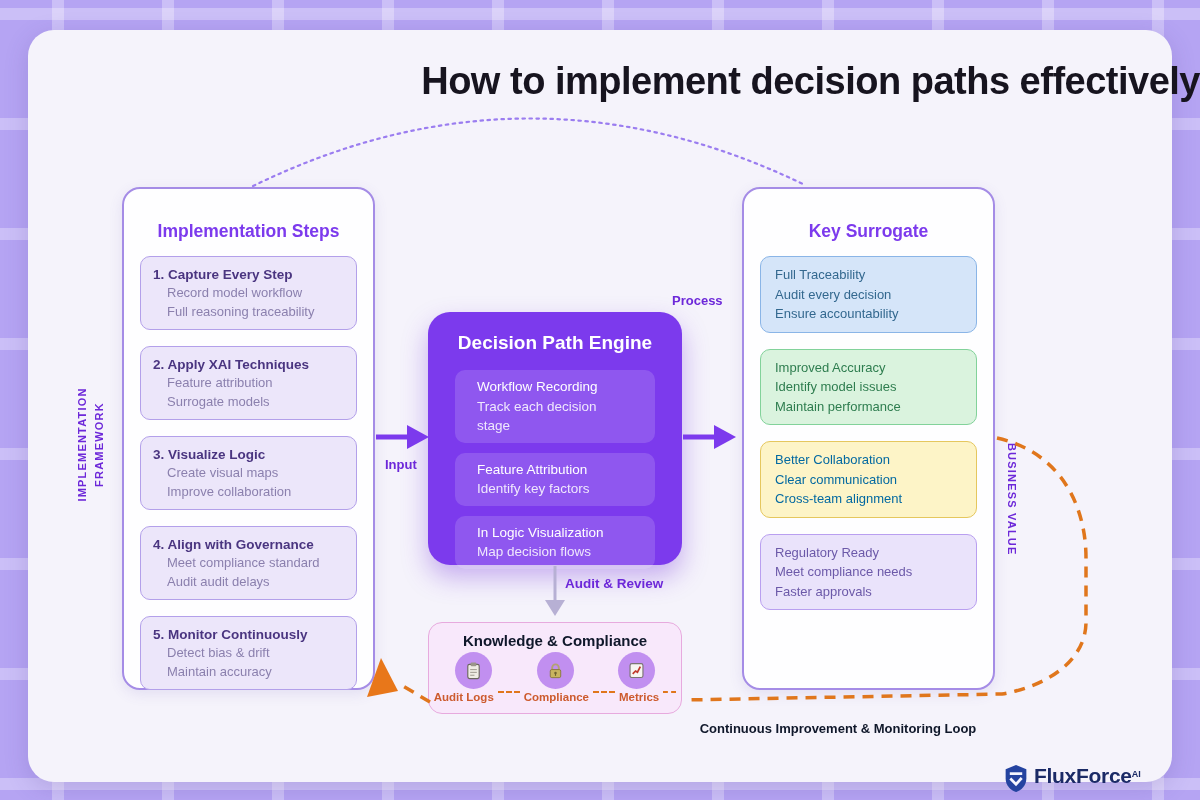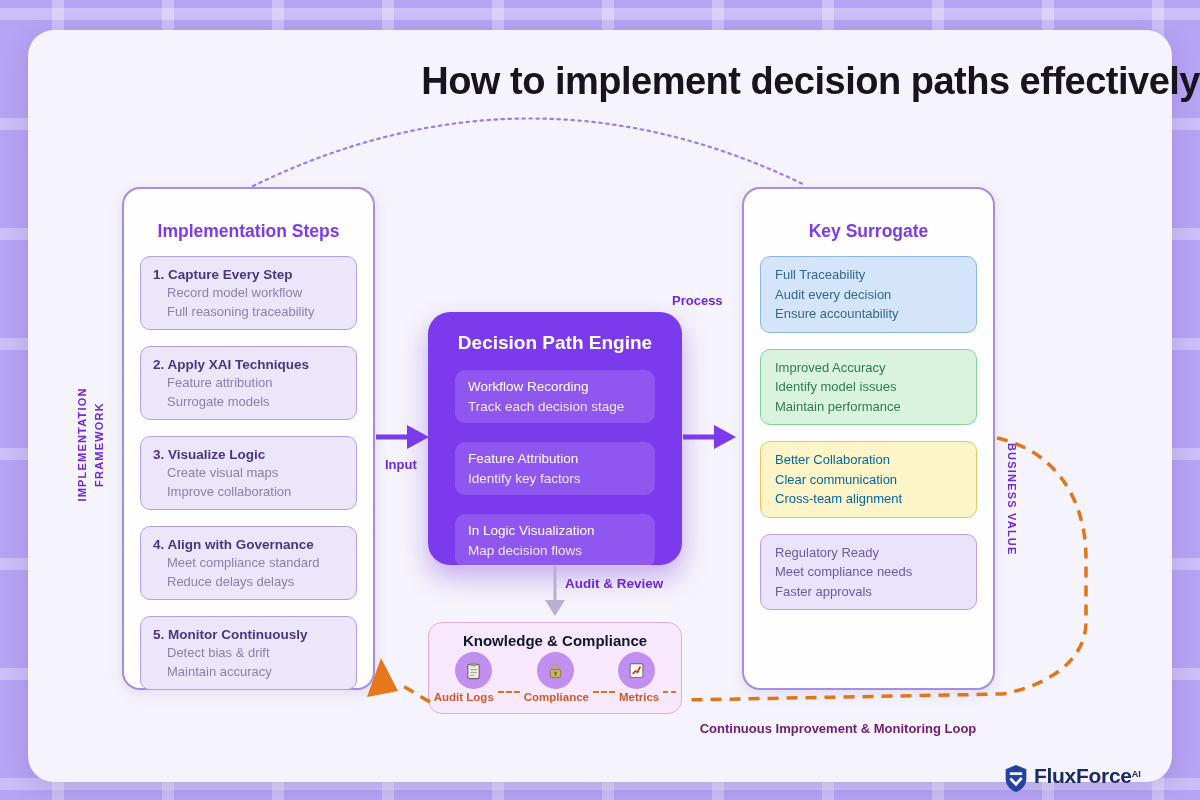--- a/index.html
+++ b/index.html
@@ -55,21 +55,21 @@
   
   .engine {
     position:absolute; left:428px; top:312px; width:254px; height:253px;
     background:#7c3aed; border-radius:22px; z-index:2;
     box-shadow:0 12px 26px rgba(109,40,217,.35);
     padding:20px 27px 0 27px;
   }
   .engine-h { text-align:center; color:#fff; font-size:19px; font-weight:800; margin-bottom:16px; }
   .engine-item {
     background:rgba(255,255,255,.15); border-radius:10px;
-    padding:7px 13px; margin-bottom:19px; line-height:1.45;
+    padding:7px 22px; margin-bottom:10px; line-height:1.45;
   }
   .engine-item .et { color:#fff; font-size:13.5px; }
   .engine-item .es { color:rgba(255,255,255,.86); font-size:13.5px; }
   
   .flow-label { position:absolute; font-weight:800; color:#6d28d9; font-size:13px; z-index:4; }
   .lbl-process { left:672px; top:293px; }
   .lbl-input { left:385px; top:457px; }
   .lbl-audit { left:565px; top:576px; font-size:13.5px; }
   .v-label { position:absolute; font-weight:800; color:#6d28d9; font-size:11px;
              letter-spacing:1.2px; text-align:center; z-index:2; line-height:1.5; }
@@ -87,21 +87,21 @@
     width:37px; height:37px; border-radius:50%; background:#c18ff0;
     display:flex; align-items:center; justify-content:center;
   }
   .k-label-row { display:flex; align-items:flex-start; margin-top:2px; }
   .k-label { font-size:11.5px; font-weight:800; color:#cd5b2e; white-space:nowrap; }
   .k-dash { display:inline-block; width:22px; border-top:2.5px dashed #e0761c; margin:0 4px; }
   .k-dash.short { width:13px; margin-right:0; }
   
   .loop-caption {
     position:absolute; left:698px; top:721px; width:280px; text-align:center;
-    font-size:13px; font-weight:800; color:#701a75; z-index:3;
+    font-size:13px; font-weight:800; color:#0f172a; z-index:3;
   }
   .brand { position:absolute; left:1003px; top:764px; display:flex; align-items:flex-start; gap:5px; z-index:3; }
   .brand-name { font-size:21px; font-weight:800; color:#1b2a66; letter-spacing:-.3px; }
   .brand-suffix { font-size:9px; font-weight:800; color:#1b2a66; vertical-align:super; }
   svg.overlay { position:absolute; left:0; top:0; z-index:3; pointer-events:none; }
 </style>
 </head>
 <body>
 
 <div class="canvas"></div>
@@ -128,21 +128,21 @@
     <div class="sl">Surrogate models</div>
   </div>
   <div class="step-card">
     <div class="st">3. Visualize Logic</div>
     <div class="sl">Create visual maps</div>
     <div class="sl">Improve collaboration</div>
   </div>
   <div class="step-card">
     <div class="st">4. Align with Governance</div>
     <div class="sl">Meet compliance standard</div>
-    <div class="sl">Reduce delays delays</div>
+    <div class="sl">Audit audit delays</div>
   </div>
   <div class="step-card">
     <div class="st">5. Monitor Continuously</div>
     <div class="sl">Detect bias &amp; drift</div>
     <div class="sl">Maintain accuracy</div>
   </div>
 </div>
 
 <div class="engine">
   <div class="engine-h">Decision Path Engine</div>

